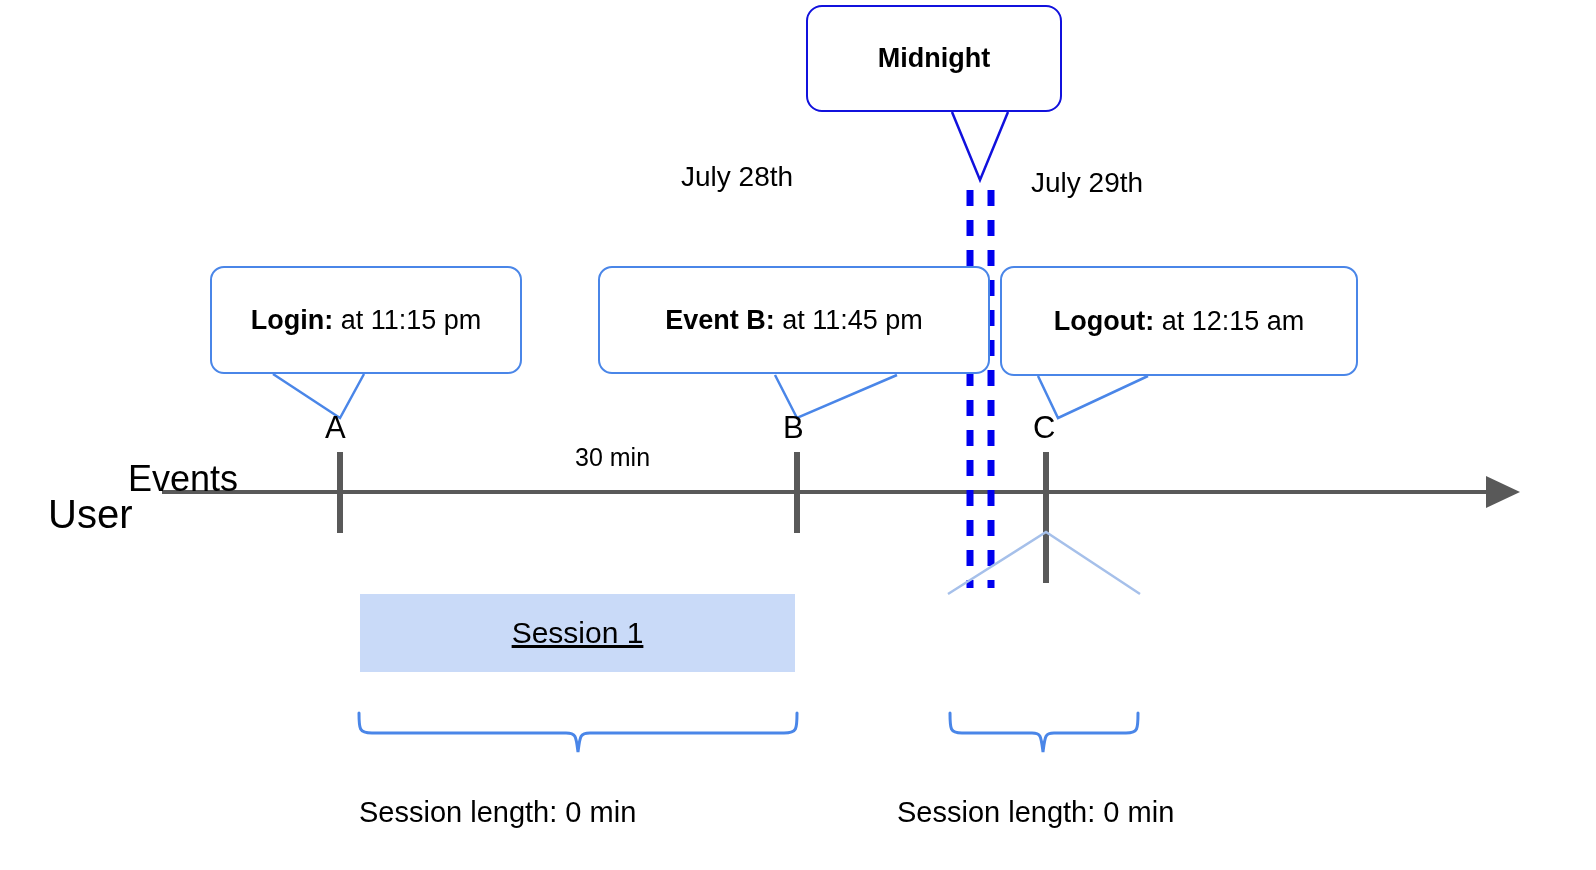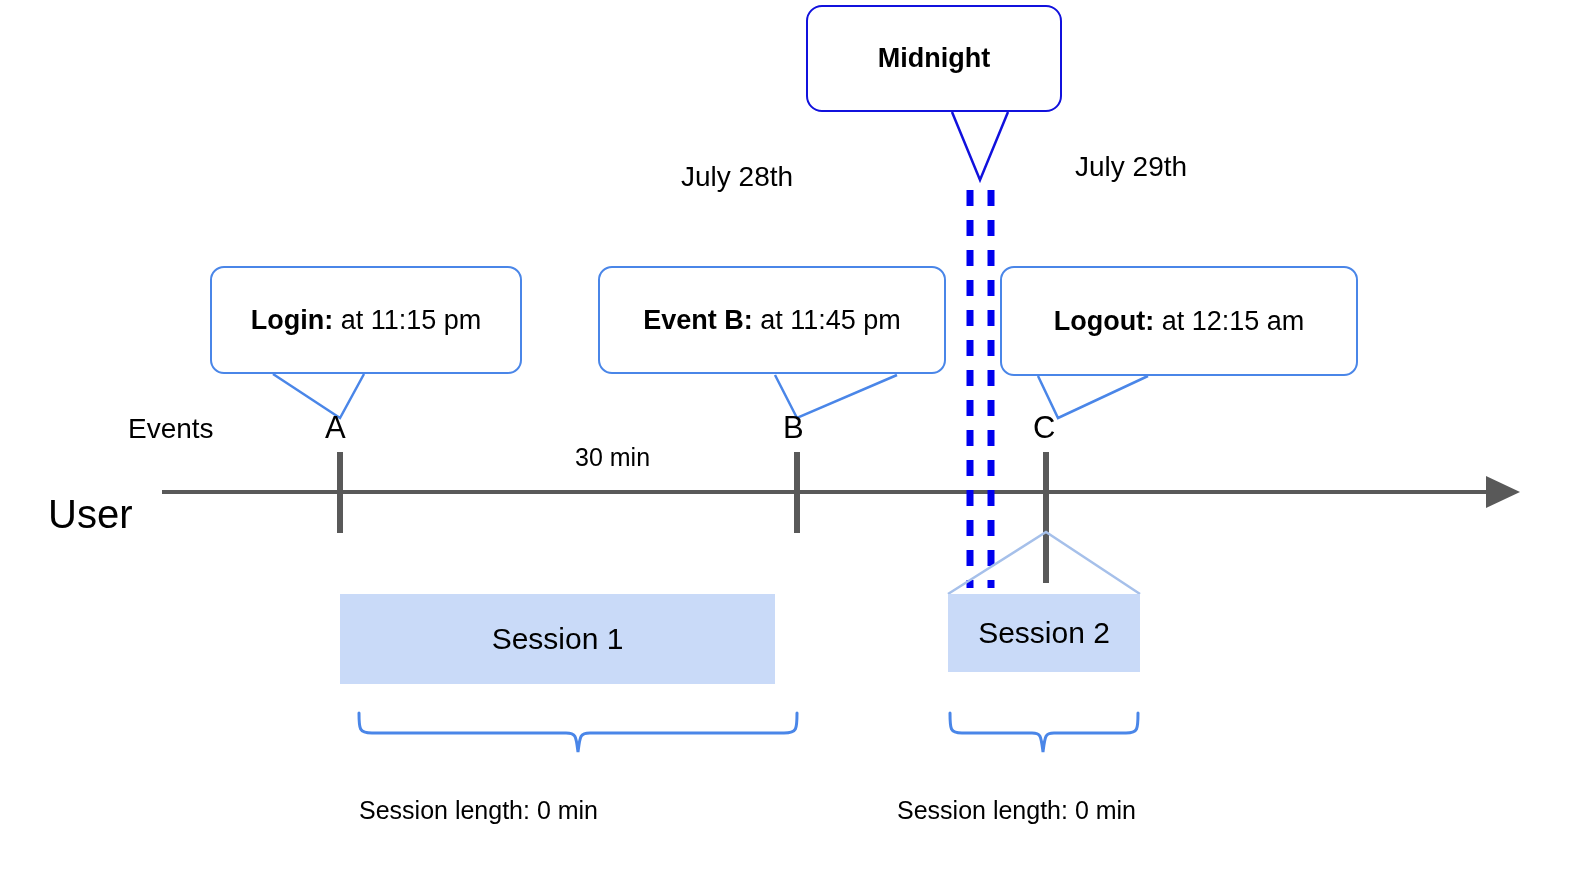--- a/index.html
+++ b/index.html
@@ -14,25 +14,25 @@
     border:2px solid #4a86e8;border-radius:14px;background:#ffffff;
     display:flex;align-items:center;justify-content:center;
     font-size:27px;white-space:nowrap;z-index:5;
   }
   .bubble .lead{font-weight:bold;}
   .bubble.strong{border:2px solid #1111dd;border-radius:16px;}
 
   
   .lbl{position:absolute;white-space:nowrap;line-height:1;}
   .lbl-user{font-size:40px;margin-top:22px;}
-  .lbl-events{font-size:28px;}
+  .lbl-events{font-size:36px;margin-top:46px;}
   .lbl-point{font-size:31px;}
   .lbl-date{font-size:28px;}
   .lbl-min{font-size:25px;}
-  .lbl-session-len{font-size:25px;}
+  .lbl-session-len{font-size:29px;}
 
   
   .sessionbar{
     position:absolute;background:#c9daf8;
     display:flex;align-items:center;justify-content:center;
     font-size:30px;color:#000;z-index:3;
   }
 </style>
 </head>
 <body>
@@ -72,50 +72,47 @@
 
     <path d="M950,713 C950,729 950,733 962,733 L1032,733 C1041,733 1041,736 1043,752
              C1045,736 1045,733 1054,733 L1126,733 C1138,733 1138,729 1138,713" fill="none" stroke="#4a86e8" stroke-width="3" stroke-linecap="round"></path>
   </svg>
 
   <div class="bubble strong" style="left:806px;top:5px;width:256px;height:107px;">
     <span class="lead">Midnight</span>
   </div>
 
   <div class="lbl lbl-date" style="left:681px;top:163px;">July 28th</div>
-  <div class="lbl lbl-date" style="left:1031px;top:153px;margin-left:44px;">July 29th</div>
+  <div class="lbl lbl-date" style="left:1031px;top:169px;">July 29th</div>
 
   <div class="bubble" style="left:210px;top:266px;width:312px;height:108px;">
     <span><span class="lead">Login:</span>
       <span>at 11:15 pm</span></span>
   </div>
 
-  <div class="bubble" style="left:598px;top:266px;width:348px;height:108px;">
+  <div class="bubble" style="left:598px;top:266px;width:392px;height:108px;">
     <span><span class="lead">Event B:</span>
       <span>at 11:45 pm</span></span>
   </div>
 
   <div class="bubble" style="left:1000px;top:266px;width:358px;height:110px;">
     <span><span class="lead">Logout:</span>
       <span>at 12:15 am</span></span>
   </div>
 
   <div class="lbl lbl-events" style="left:128px;top:415px;">Events</div>
   <div class="lbl lbl-user" style="left:48px;top:472px;">User</div>
 
   <div class="lbl lbl-point" style="left:325px;top:412px;">A</div>
   <div class="lbl lbl-point" style="left:783px;top:412px;">B</div>
   <div class="lbl lbl-point" style="left:1033px;top:412px;">C</div>
 
   <div class="lbl lbl-min" style="left:539px;top:445px;margin-left:36px;">30 min</div>
 
-  <div class="sessionbar" style="left:340px;top:594px;width:435px;height:90px;">
+  <div class="sessionbar" style="left:360px;top:594px;width:435px;height:78px;text-decoration:underline;">
     <span>Session 1</span>
   </div>
 
-  <div class="sessionbar" style="left:948px;top:594px;width:192px;height:78px;">
-    <span>Session 2</span>
-  </div>
 
   <div class="lbl lbl-session-len" style="left:359px;top:798px;">Session length: 0 min</div>
   <div class="lbl lbl-session-len" style="left:897px;top:798px;">Session length: 0 min</div>
 
 </div>
 
 </body></html>

